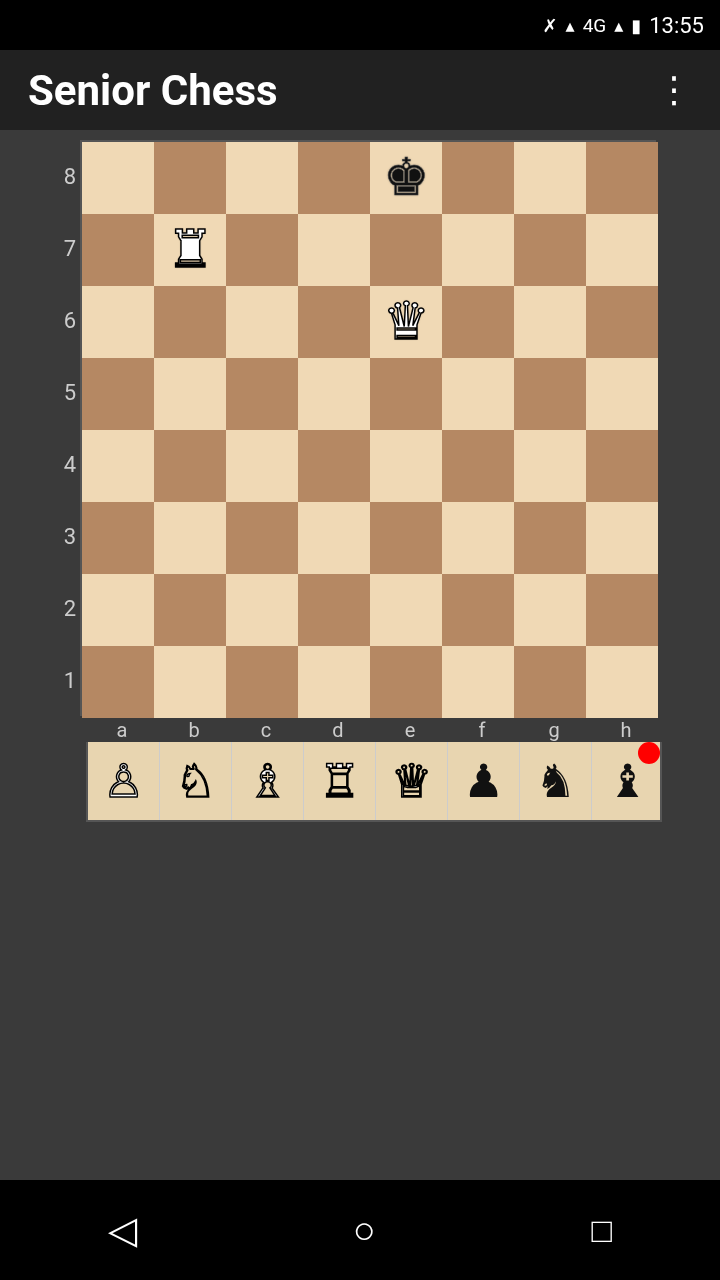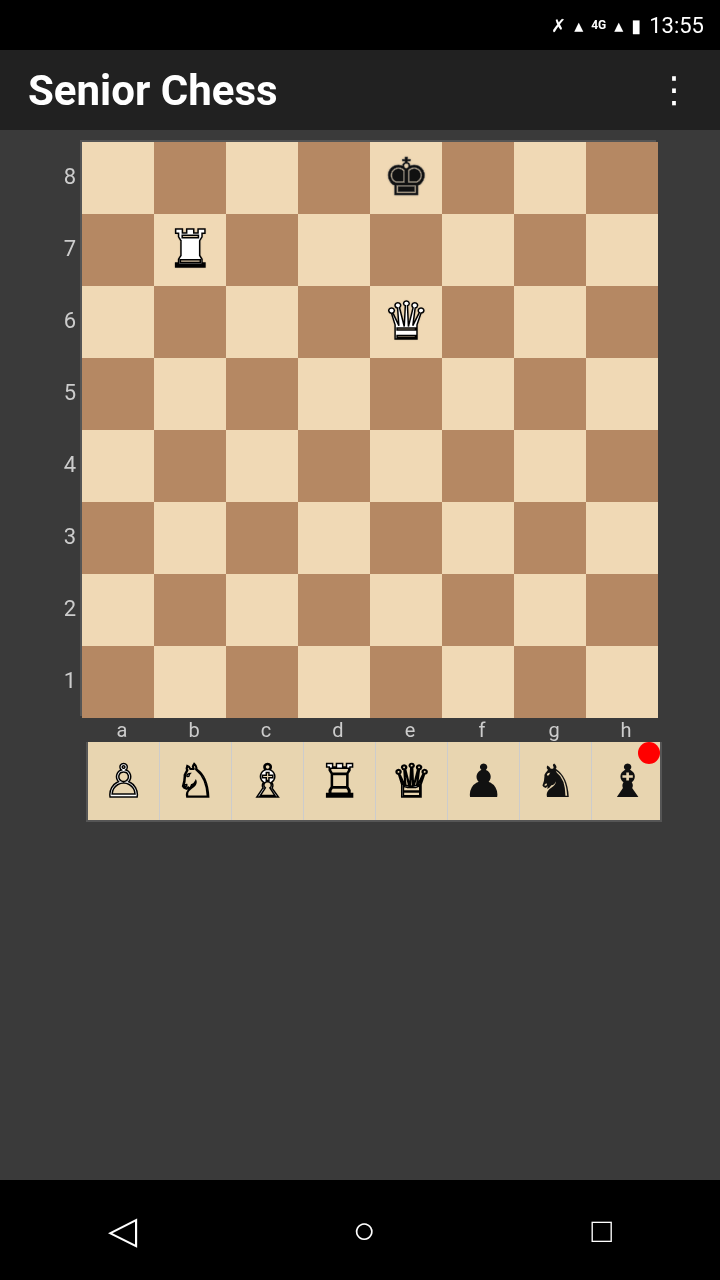--- a/index.html
+++ b/index.html
@@ -209,21 +209,21 @@
     
     .nav-recent { font-size: 34px; }
   </style>
 </head>
 <body>
 
 <div class="status-bar">
   <div class="status-icons">
     <span class="status-icon">✗</span>
     <span class="status-icon">▴</span>
-    <span class="status-icon" style="font-size:12px;font-weight:bold;">4G</span>
+    <span class="status-icon" style="font-size:19px;font-weight:normal;">4G</span>
     <span class="status-icon">▴</span>
     <span class="status-icon">▮</span>
     <span class="status-time">13:55</span>
   </div>
 </div>
 
 <div class="app-bar">
   <span class="app-title">Senior Chess</span>
   <span class="menu-icon">⋮</span>
 </div>

